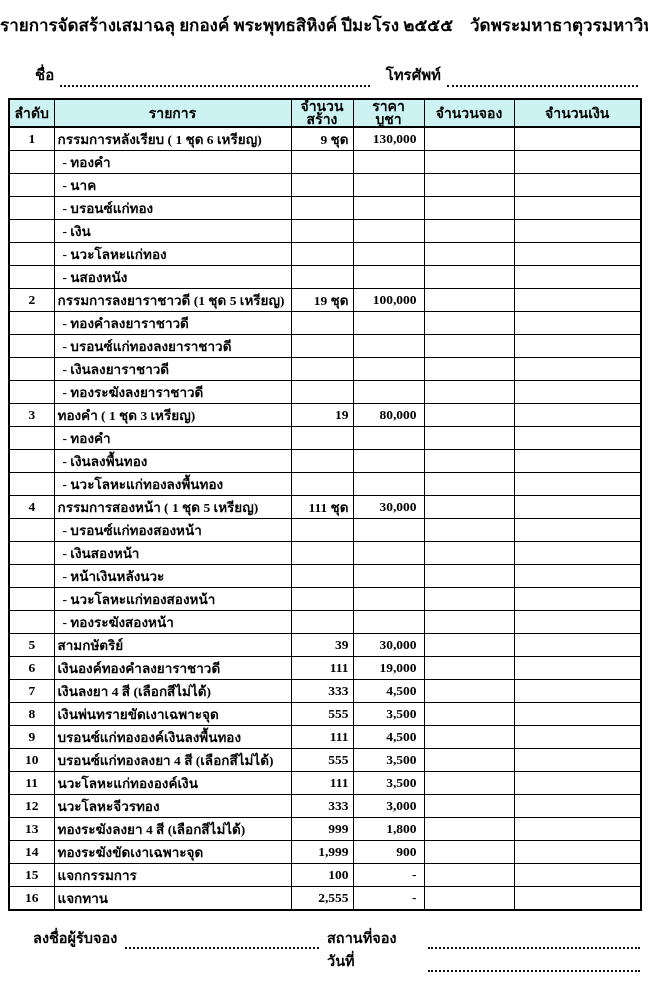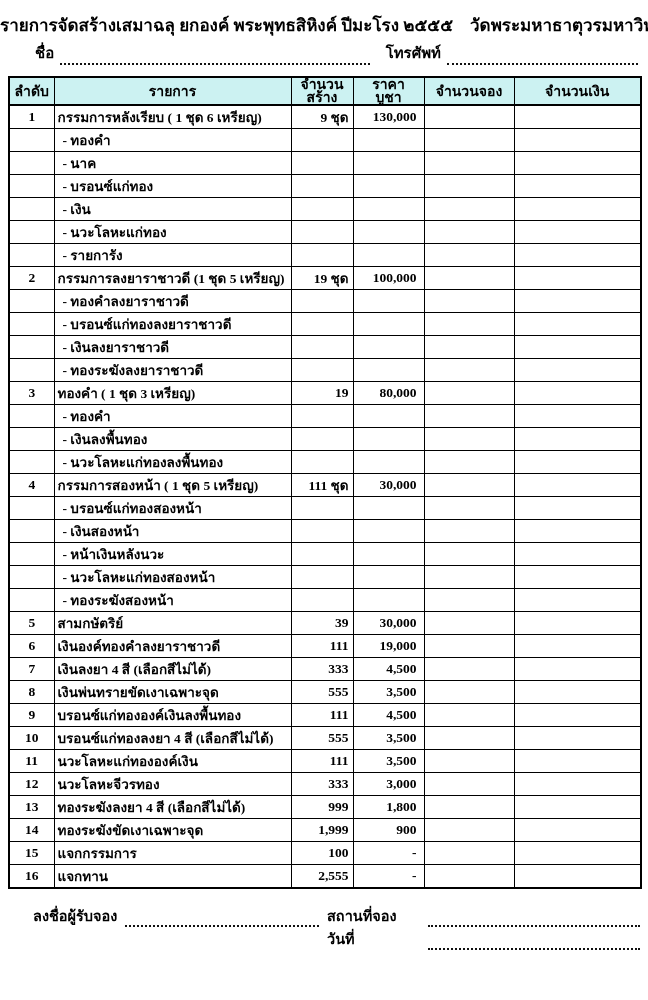--- a/index.html
+++ b/index.html
@@ -15,21 +15,21 @@
   }
   .title {
     text-align: center;
     font-size: 17px;
     line-height: 26px;
     white-space: pre;
   }
   .name-line {
     display: flex;
     align-items: flex-end;
-    margin: 2px 10px 0 35px;
+    margin: 24px 10px 0 35px;
     height: 24px;
     font-size: 15px;
   }
   .dots { border-bottom: 2px dotted #111; height: 15px; }
   .name-line .dots1 { flex: 1.62; margin-left: 6px; }
   .name-line .lbl2 { margin-left: 16px; }
   .name-line .dots2 { flex: 1; margin-left: 6px; }
 
   table.order {
     margin: 11px 0 1px 8px;
@@ -153,21 +153,21 @@
       <tr>
         <td class="no"></td>
         <td class="item sub">- นวะโลหะแก่ทอง</td>
         <td class="qty"></td>
         <td class="price"></td>
         <td></td>
         <td></td>
       </tr>
       <tr>
         <td class="no"></td>
-        <td class="item sub">- รายการัง</td>
+        <td class="item sub">- นสองหนัง</td>
         <td class="qty"></td>
         <td class="price"></td>
         <td></td>
         <td></td>
       </tr>
       <tr>
         <td class="no">2</td>
         <td class="item">กรรมการลงยาราชาวดี (1 ชุด 5 เหรียญ)</td>
         <td class="qty">19 ชุด</td>
         <td class="price">100,000</td>

